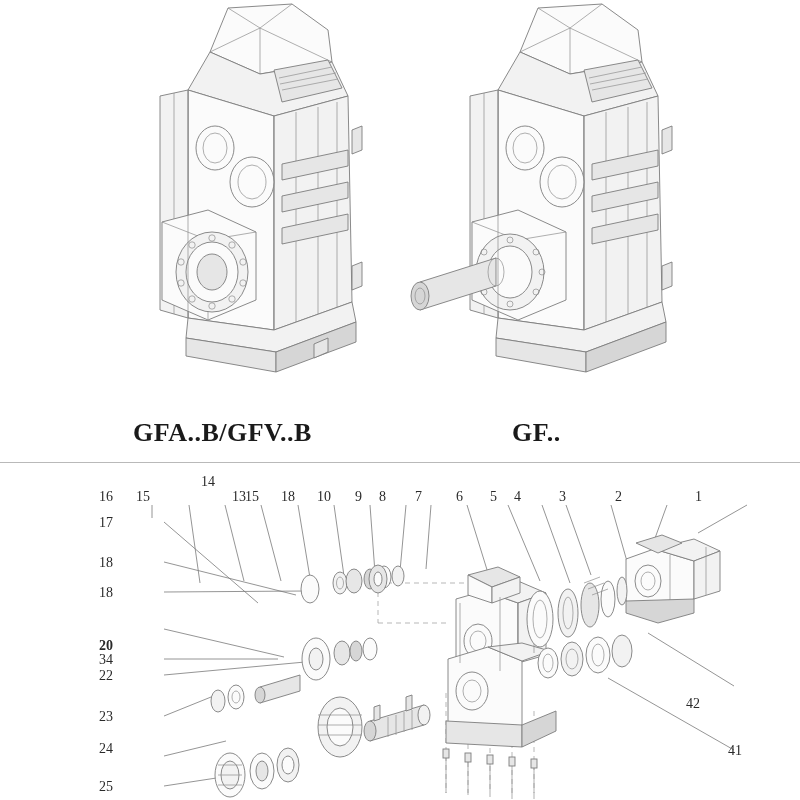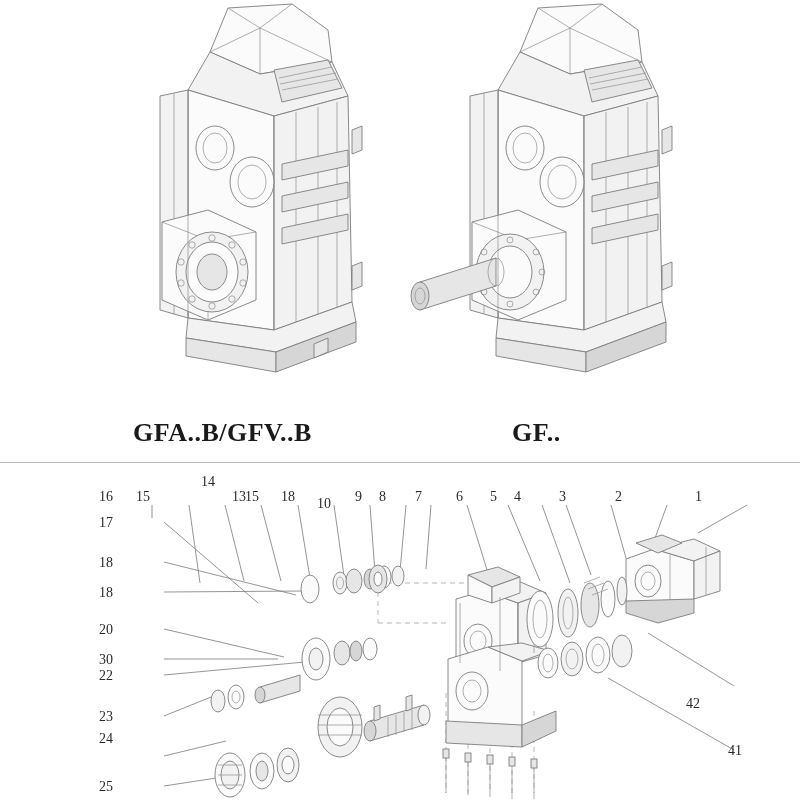--- a/index.html
+++ b/index.html
@@ -394,38 +394,38 @@
         <rect x="483" y="296" width="6" height="9"></rect>
       </g>
     </svg>
 
     <div class="lbl" style="left:99px;  top:27px;">16</div>
     <div class="lbl" style="left:136px; top:27px;">15</div>
     <div class="lbl" style="left:172px; top:12px;margin-left:29px;">14</div>
     <div class="lbl" style="left:208px; top:27px;margin-left:24px;">13</div>
     <div class="lbl" style="left:245px; top:27px;">15</div>
     <div class="lbl" style="left:281px; top:27px;">18</div>
-    <div class="lbl" style="left:317px; top:34px;">10</div>
+    <div class="lbl" style="left:317px; top:27px;">10</div>
     <div class="lbl" style="left:355px; top:27px;">9</div>
     <div class="lbl" style="left:379px; top:27px;">8</div>
     <div class="lbl" style="left:415px; top:27px;">7</div>
     <div class="lbl" style="left:456px; top:27px;">6</div>
     <div class="lbl" style="left:490px; top:27px;">5</div>
     <div class="lbl" style="left:514px; top:27px;">4</div>
     <div class="lbl" style="left:559px; top:27px;">3</div>
     <div class="lbl" style="left:615px; top:27px;">2</div>
     <div class="lbl" style="left:695px; top:27px;">1</div>
 
     <div class="lbl" style="left:99px; top:53px;">17</div>
     <div class="lbl" style="left:99px; top:93px;">18</div>
     <div class="lbl" style="left:99px; top:123px;">18</div>
-    <div class="lbl" style="left:99px; top:160px;">20</div>
-    <div class="lbl" style="left:99px; top:190px;">30</div>
+    <div class="lbl" style="left:99px; top:176px;font-weight:bold;">20</div>
+    <div class="lbl" style="left:99px; top:190px;">34</div>
     <div class="lbl" style="left:99px; top:206px;">22</div>
     <div class="lbl" style="left:99px; top:247px;">23</div>
-    <div class="lbl" style="left:99px; top:269px;">24</div>
+    <div class="lbl" style="left:99px; top:279px;">24</div>
     <div class="lbl" style="left:99px; top:317px;">25</div>
 
     <div class="lbl" style="left:686px; top:217px;margin-top:17px;">42</div>
     <div class="lbl" style="left:686px; top:281px;margin-left:42px;">41</div>
   </div>
 
 </div>
 
 </body></html>

